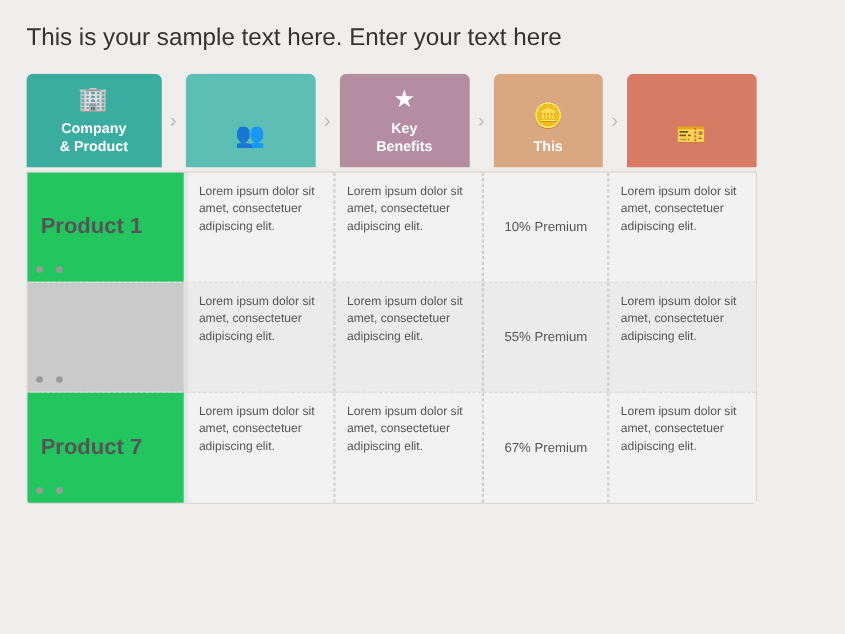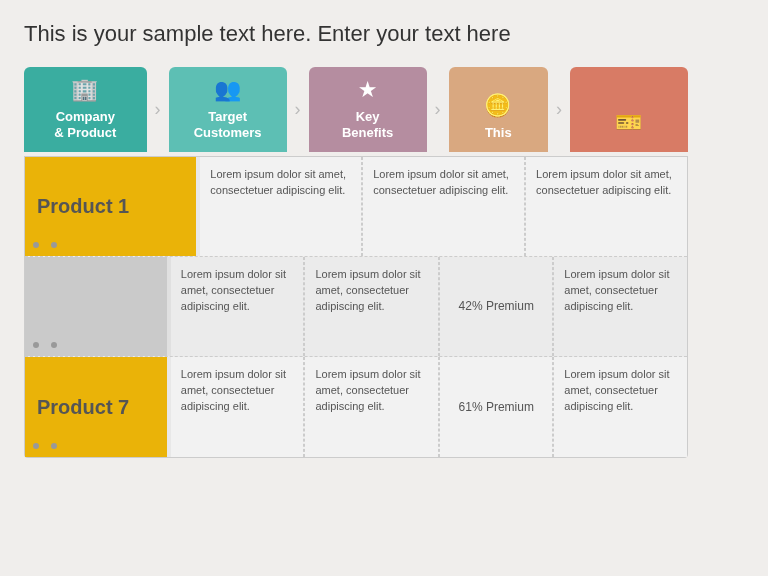--- a/index.html
+++ b/index.html
@@ -70,21 +70,21 @@
       border-right: 1px dashed #ccc;
     }
 
     .data-cell:last-child {
       border-right: none;
     }
 
     
     .dc-company {
       flex: 1.15;
-      background: #eab308;
+      background: #22c55e;
       display: flex;
       align-items: center;
       justify-content: flex-start;
       padding: 16px 12px;
       position: relative;
     }
 
     .dc-company .product-label {
       font-size: 20px;
       font-weight: 600;
@@ -132,21 +132,20 @@
         <span class="icon">🏢</span>
         <span class="label">Company<br>&amp; Product</span>
       </div>
 
       <div style="width:14px;display:flex;align-items:center;justify-content:center;padding-bottom:0;">
         <span style="color:#bbb;font-size:18px;font-weight:300;">›</span>
       </div>
 
       <div class="header-cell col-customers" style="flex:1.1;">
         <span class="icon">👥</span>
-        <span class="label">Target<br>Customers</span>
       </div>
 
       <div style="width:14px;display:flex;align-items:center;justify-content:center;">
         <span style="color:#bbb;font-size:18px;font-weight:300;">›</span>
       </div>
 
       <div class="header-cell col-benefits" style="flex:1.1;">
         <span class="icon">★</span>
         <span class="label">Key<br>Benefits</span>
       </div>
@@ -176,47 +175,48 @@
         <div class="dc-company" style="flex:1.15;">
           <span class="product-label">Product 1</span>
           <div class="corner-dots">
             <span class="corner-dot"></span>
             <span class="corner-dot"></span>
           </div>
         </div>
         <div style="width:4px;background:#e8e8e8;"></div>
         <div class="data-cell dc-customers" style="flex:1.1;">Lorem ipsum dolor sit amet, consectetuer adipiscing elit.</div>
         <div class="data-cell dc-benefits" style="flex:1.1;border-left:1px dashed #ccc;">Lorem ipsum dolor sit amet, consectetuer adipiscing elit.</div>
+        <div class="data-cell dc-price" style="flex:0.9;border-left:1px dashed #ccc; text-align:center;">10% Premium</div>
         <div class="data-cell dc-value" style="flex:1.1;border-left:1px dashed #ccc;">Lorem ipsum dolor sit amet, consectetuer adipiscing elit.</div>
       </div>
 
       <div class="full-row" style="border-bottom:1px dashed #ccc; min-height:100px; background:#ebebeb;">
         <div class="dc-company" style="flex:1.15; background:#cacaca;">
           <div class="corner-dots">
             <span class="corner-dot"></span>
             <span class="corner-dot"></span>
           </div>
         </div>
         <div style="width:4px;background:#e0e0e0;"></div>
         <div class="data-cell dc-customers" style="flex:1.1; background:#ebebeb;">Lorem ipsum dolor sit amet, consectetuer adipiscing elit.</div>
         <div class="data-cell dc-benefits" style="flex:1.1;border-left:1px dashed #ccc; background:#ebebeb;">Lorem ipsum dolor sit amet, consectetuer adipiscing elit.</div>
-        <div class="data-cell dc-price" style="flex:0.9;border-left:1px dashed #ccc; text-align:center; background:#ebebeb;">42% Premium</div>
+        <div class="data-cell dc-price" style="flex:0.9;border-left:1px dashed #ccc; text-align:center; background:#ebebeb;">55% Premium</div>
         <div class="data-cell dc-value" style="flex:1.1;border-left:1px dashed #ccc; background:#ebebeb;">Lorem ipsum dolor sit amet, consectetuer adipiscing elit.</div>
       </div>
 
       <div class="full-row" style="min-height:100px;">
         <div class="dc-company" style="flex:1.15;">
           <span class="product-label">Product 7</span>
           <div class="corner-dots">
             <span class="corner-dot"></span>
             <span class="corner-dot"></span>
           </div>
         </div>
         <div style="width:4px;background:#e8e8e8;"></div>
         <div class="data-cell dc-customers" style="flex:1.1; background:#f2f2f2;">Lorem ipsum dolor sit amet, consectetuer adipiscing elit.</div>
         <div class="data-cell dc-benefits" style="flex:1.1;border-left:1px dashed #ccc; background:#f2f2f2;">Lorem ipsum dolor sit amet, consectetuer adipiscing elit.</div>
-        <div class="data-cell dc-price" style="flex:0.9;border-left:1px dashed #ccc; text-align:center; background:#f2f2f2;">61% Premium</div>
+        <div class="data-cell dc-price" style="flex:0.9;border-left:1px dashed #ccc; text-align:center; background:#f2f2f2;">67% Premium</div>
         <div class="data-cell dc-value" style="flex:1.1;border-left:1px dashed #ccc; background:#f2f2f2;">Lorem ipsum dolor sit amet, consectetuer adipiscing elit.</div>
       </div>
 
     </div>
   </div>
 </div>
 
 </body></html>

